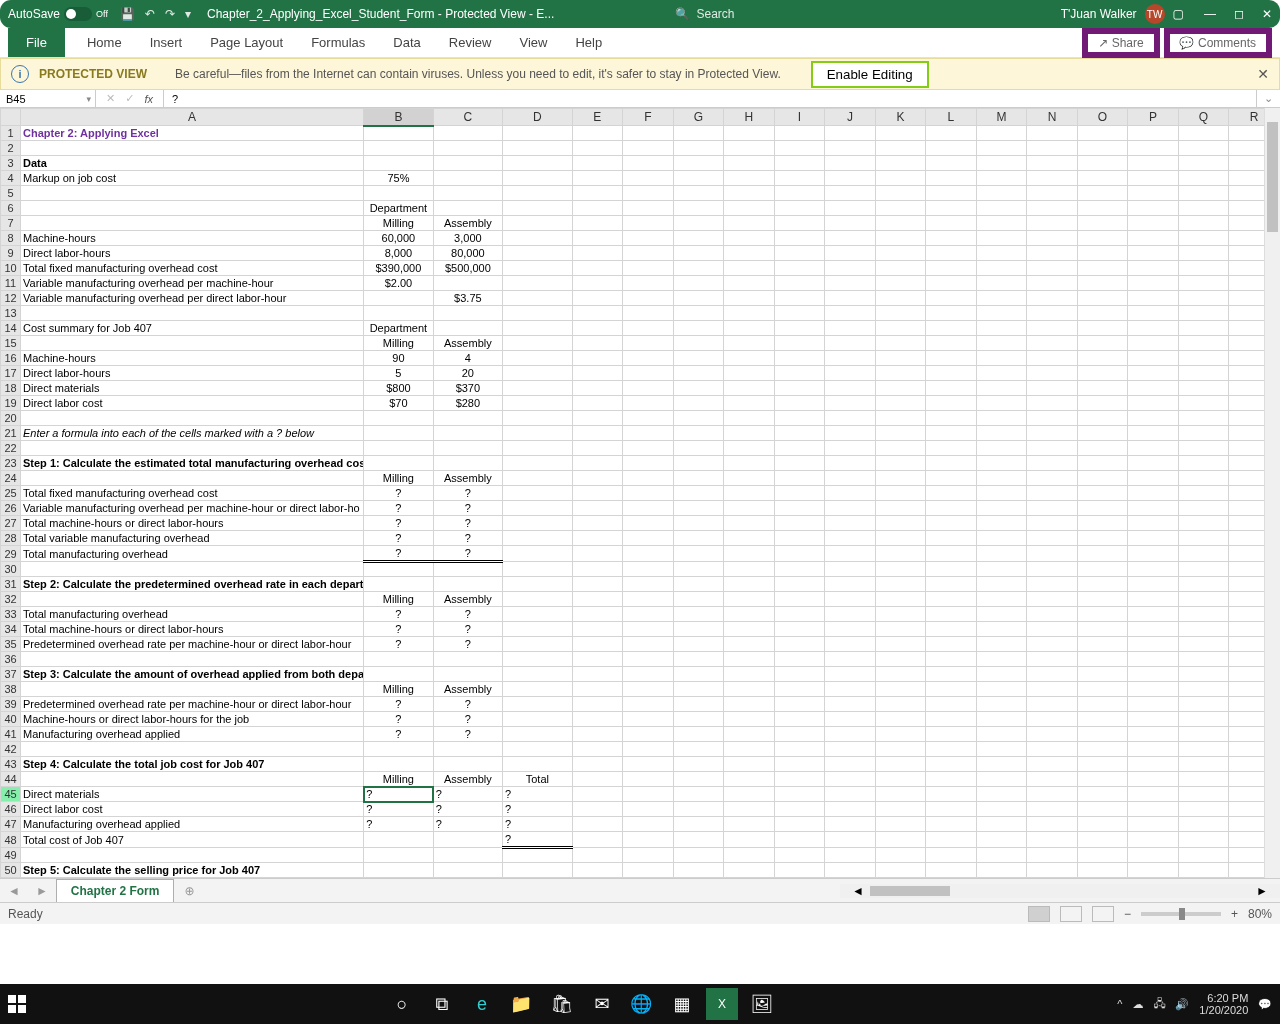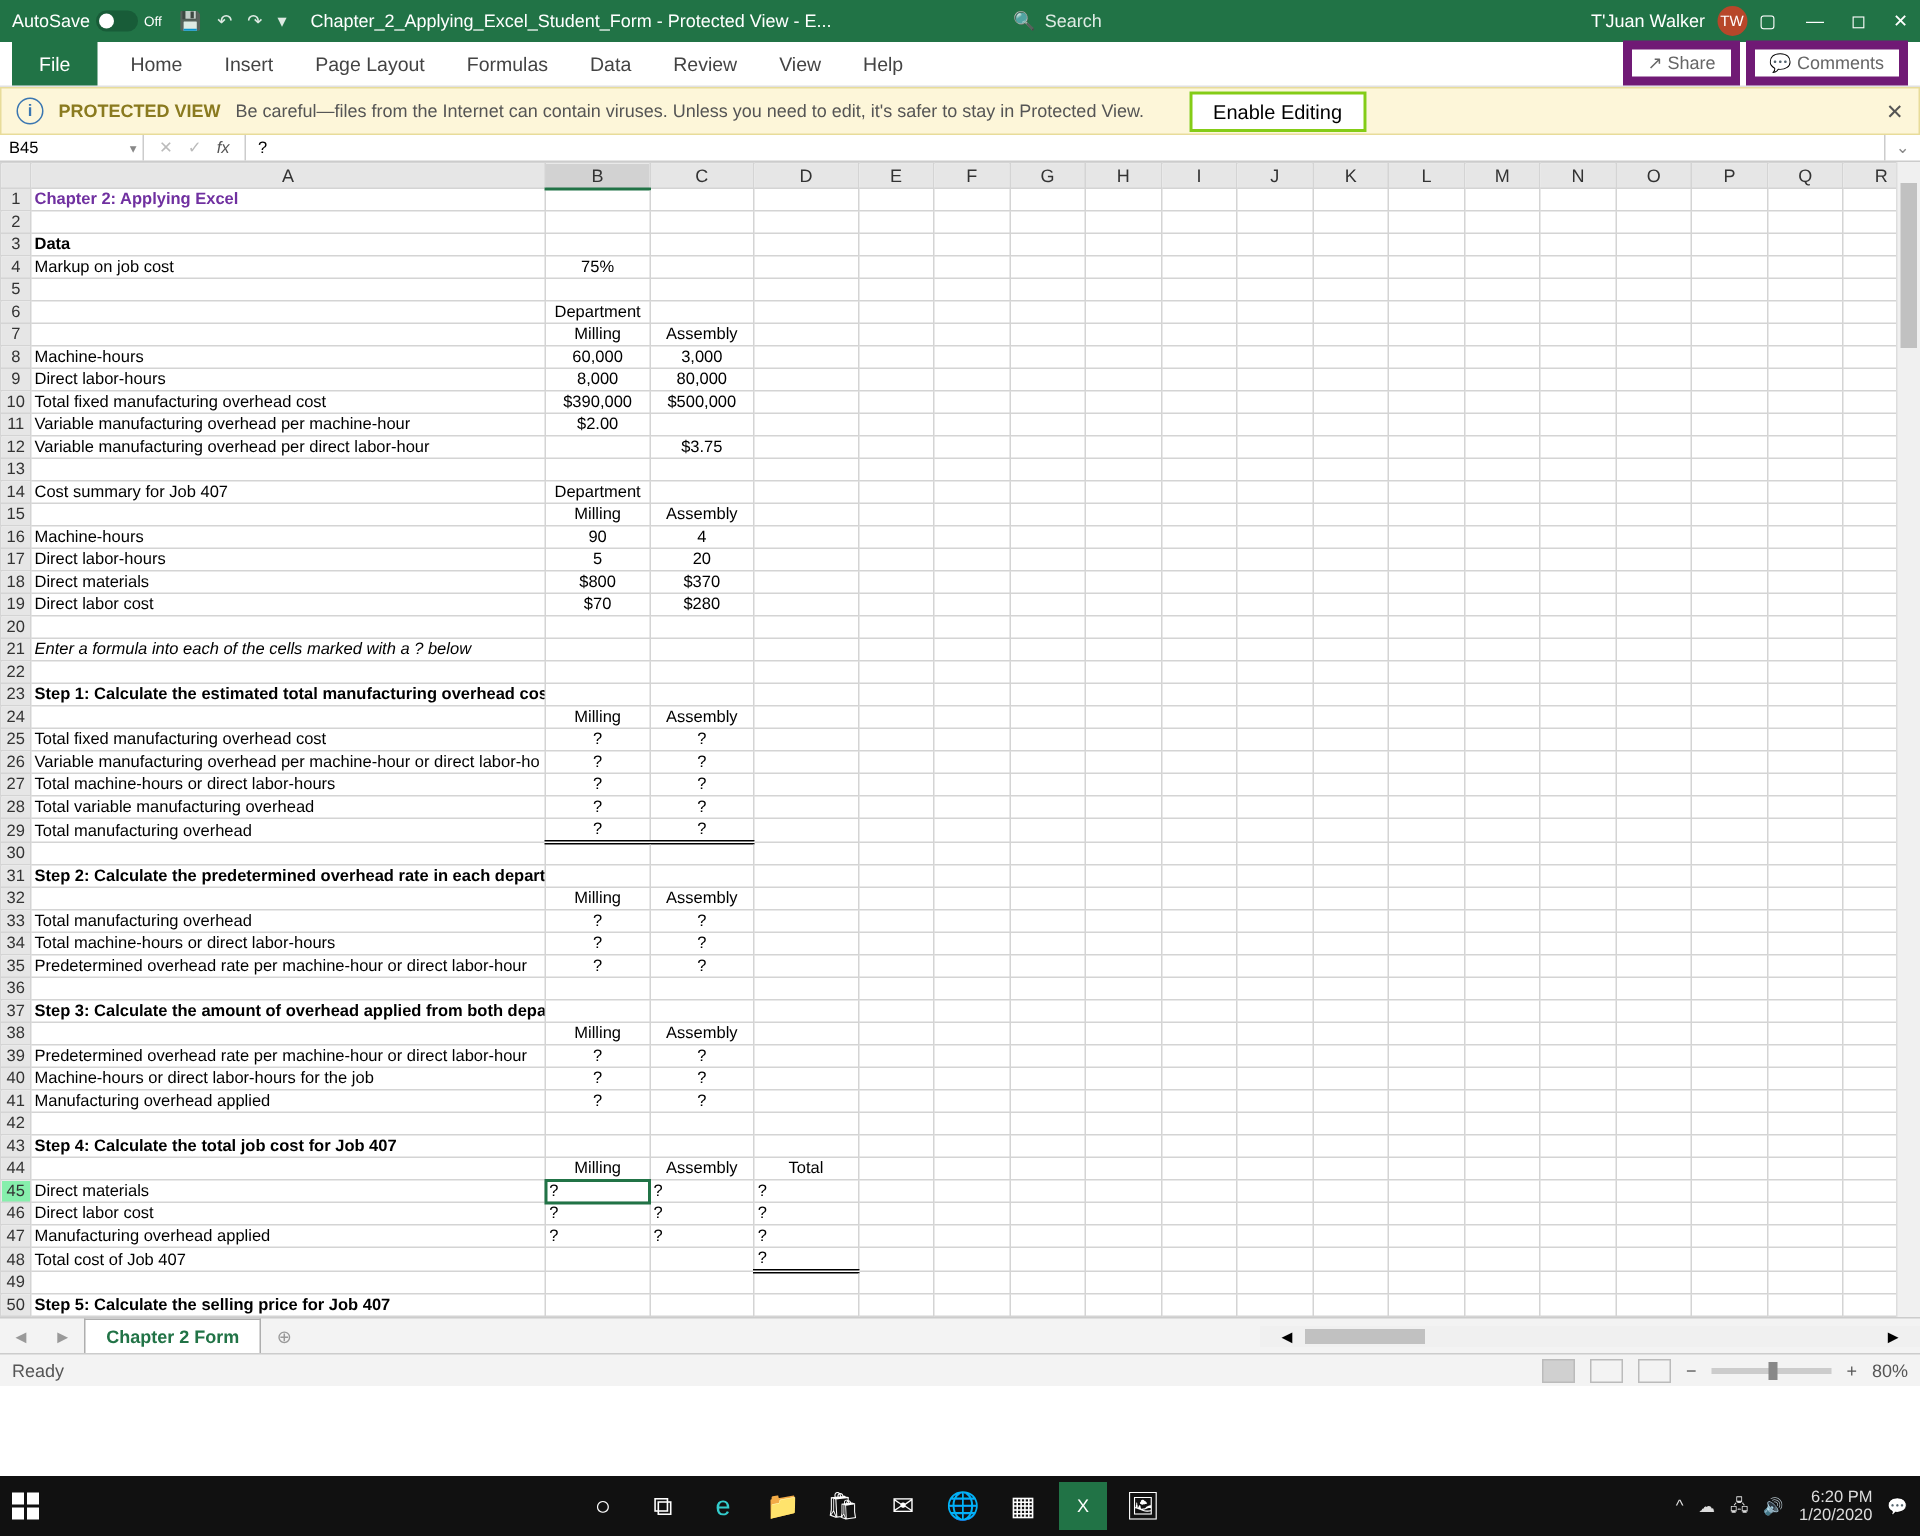--- a/index.html
+++ b/index.html
@@ -1,41 +1,41 @@
 <!DOCTYPE html>
 <html><head>
 <meta charset="utf-8">
 <style>
 * { margin: 0; padding: 0; box-sizing: border-box; }
 body { font-family: 'Segoe UI', Arial, sans-serif; font-size: 11px; background: #fff; overflow: hidden; width: 1280px; height: 1024px; position: relative; }
 
 
-.titlebar { height: 28px; background: #217346; color: #fff; display: flex; align-items: center; padding: 0 8px; font-size: 12px; }
+.titlebar { height: 28px; background: #217346; color: #fff; display: flex; align-items: center; padding: 0 8px; font-size: 12px; border-radius: 11px; }
 .titlebar .autosave { display: flex; align-items: center; gap: 4px; margin-right: 12px; }
 .titlebar .toggle { width: 28px; height: 14px; background: #185c38; border-radius: 7px; position: relative; }
 .titlebar .toggle::after { content: ''; width: 10px; height: 10px; background: #fff; border-radius: 50%; position: absolute; left: 2px; top: 2px; }
 .titlebar .qat { display: flex; gap: 10px; align-items: center; }
 .titlebar .qat span { opacity: 0.85; }
 .titlebar .title { margin-left: 16px; flex: 0 0 auto; }
 .titlebar .searchbox { margin-left: auto; display: flex; align-items: center; gap: 6px; width: 280px; height: 22px; padding: 0 8px; opacity: 0.85; }
 .titlebar .user { margin-left: auto; display: flex; align-items: center; gap: 8px; }
 .titlebar .user .avatar { width: 20px; height: 20px; background: #b7472a; border-radius: 50%; display: flex; align-items: center; justify-content: center; font-size: 10px; }
 .titlebar .winbtns { display: flex; gap: 18px; margin-left: 20px; }
 
 
-.ribbon-tabs { height: 30px; background: #fff; border-bottom: 1px solid #e1e1e1; display: flex; align-items: flex-end; padding: 0 8px; font-size: 13px; }
+.ribbon-tabs { height: 30px; background: #fff; border-bottom: 1px solid #e1e1e1; display: flex; align-items: flex-start; padding: 0 8px; font-size: 13px; }
 .ribbon-tabs .tab { padding: 12px 14px; height: 100%; display: flex; align-items: center; color: #444; cursor: pointer; }
 .ribbon-tabs .tab.file { background: #217346; color: #fff; margin-right: 8px; padding: 0 18px; }
 .ribbon-tabs .right { margin-left: auto; display: flex; gap: 4px; }
 .ribbon-tabs .right .btn { border: 6px solid #701a75; padding: 2px 10px; color: #666; font-size: 12px; }
 
 
 .protected { height: 32px; background: #fdf6d9; border: 1px solid #e8dc9a; display: flex; align-items: center; padding: 0 10px; font-size: 12px; color: #555; }
 .protected .icon { width: 18px; height: 18px; border: 1.5px solid #3a76b1; border-radius: 50%; display: flex; align-items: center; justify-content: center; color: #3a76b1; font-weight: bold; margin-right: 10px; font-size: 11px; }
-.protected .label { font-weight: 600; color: #8a7a1f; margin-right: 10px; }
+.protected .label { font-weight: 600; color: #8a7a1f; margin-right: 28px; }
 .protected .enable { margin-left: 30px; border: 2px solid #84cc16; background: #fff; padding: 4px 14px; cursor: pointer; }
 .protected .close { margin-left: auto; font-size: 14px; cursor: pointer; color: #555; }
 
 
 .fbar { height: 18px; border-bottom: 1px solid #ccc; display: flex; align-items: stretch; }
 .fbar .namebox { width: 96px; border-right: 1px solid #ccc; display: flex; align-items: center; padding: 0 6px; position: relative; }
 .fbar .namebox::after { content: '▾'; position: absolute; right: 4px; color: #888; font-size: 9px; }
 .fbar .fx-btns { display: flex; align-items: center; gap: 10px; padding: 0 10px; color: #bbb; border-right: 1px solid #ccc; }
 .fbar .fx-btns .fx { font-style: italic; color: #555; }
 .fbar .formula { flex: 1; display: flex; align-items: center; padding: 0 8px; }

